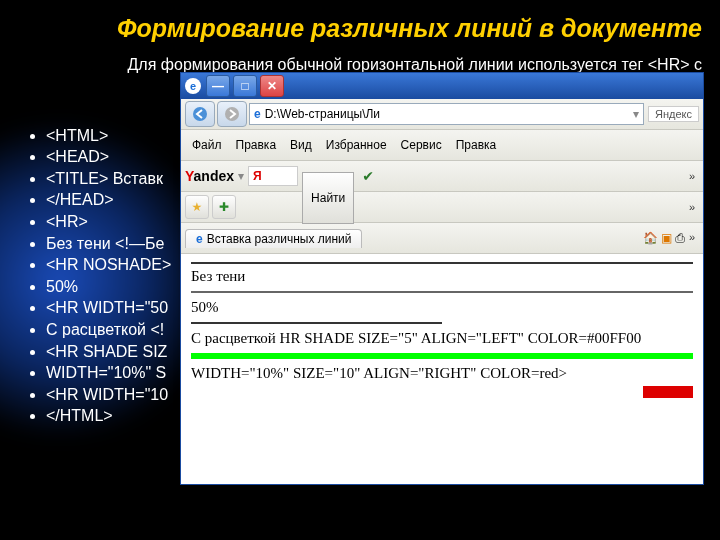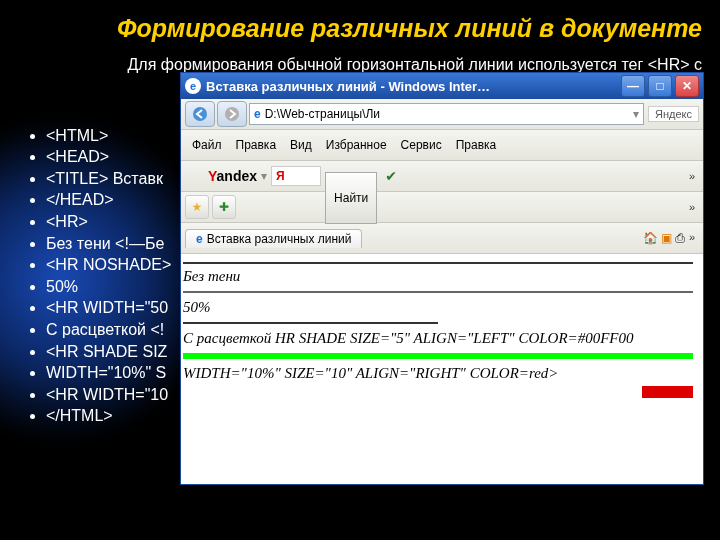--- a/index.html
+++ b/index.html
@@ -112,21 +112,21 @@
     gap: 4px;
   }
   .yandex-label {
     background:#fff; border:1px solid #ccc; padding: 1px 6px; font-size:11px; color:#555;
     margin-left: 4px;
   }
   .menu-row span { margin: 0 7px; color: #000; font-size: 12px; }
   .yandex-row {
     gap: 4px; font-size:12px;
   }
-  .y-logo { font-weight: bold; font-size: 14px; margin-left: 23px; }
+  .y-logo { font-weight: bold; font-size: 14px; }
   .y-logo .red { color: #d00; }
   .y-input { flex:0 0 40px; height:18px; border:1px solid #ccc; background:#fff; display:flex; align-items:center; padding:0 4px; font-size:12px;}
   .y-find { border:1px solid #aaa; background:linear-gradient(#fefefe,#e0e0da); padding:18px 8px; font-size:12px;margin-top:44px;}
   .toolbar-row .tool-btn {
     width: 22px; height: 22px; border:1px solid #ccc; border-radius:3px;
     background:linear-gradient(#fefefe,#e0e0da);
     display:flex; align-items:center; justify-content:center;
     margin-right: 3px;
   }
   .tab-row .tab {
@@ -136,25 +136,24 @@
     padding: 2px 10px;
     display: flex; align-items: center; gap: 4px;
     font-size: 12px;
   }
   .tab-row .spacer { flex:1; }
   .tab-row .right-tools .tool-btn { margin-left:3px; }
   .content {
     background: #fff;
     height: 230px;
     box-sizing: border-box;
-    padding: 4px 10px 8px 2px;
+    padding: 4px 10px 8px 10px;
     font-family: "Times New Roman", serif;
     font-size: 15px;
     color: #000;
-    font-style: italic;
   }
   .content hr.plain { border: none; border-top: 2px inset #888; margin: 4px 0; }
   .content hr.noshade { border: none; border-top: 2px solid #666; margin: 6px 0; }
   .content hr.half { width:50%; border:none; border-top:2px inset #888; margin:6px 0;}
   .content .shadebar { height:6px; width:100%; background:#00ff00; margin:6px 0; }
   .content .redbar { height:12px; width:10%; background:#d00; float:right; margin:4px 0;}
   .status-row {
     display:flex; align-items:center;
     background: linear-gradient(#f4f4f0,#e6e6de);
     border-top:1px solid #c8c8c0;
@@ -189,21 +188,20 @@
     <li>&lt;HR SHADE SIZ</li>
     <li>WIDTH="10%" S</li>
     <li>&lt;HR WIDTH="10</li>
     <li>&lt;/HTML&gt;</li>
   </ul>
 </div>
 
 <div class="ie-window">
   <div class="titlebar">
     <div class="ie-favicon">e</div>
-    <div class="wins-title">Вставка различных линий - Windows Inter…</div>
     <div class="win-btns">
       <div class="win-btn">—</div>
       <div class="win-btn">□</div>
       <div class="win-btn close">✕</div>
     </div>
   </div>
 
   <div class="addr-row">
     <div class="nav-btn">
       <svg width="16" height="16">

